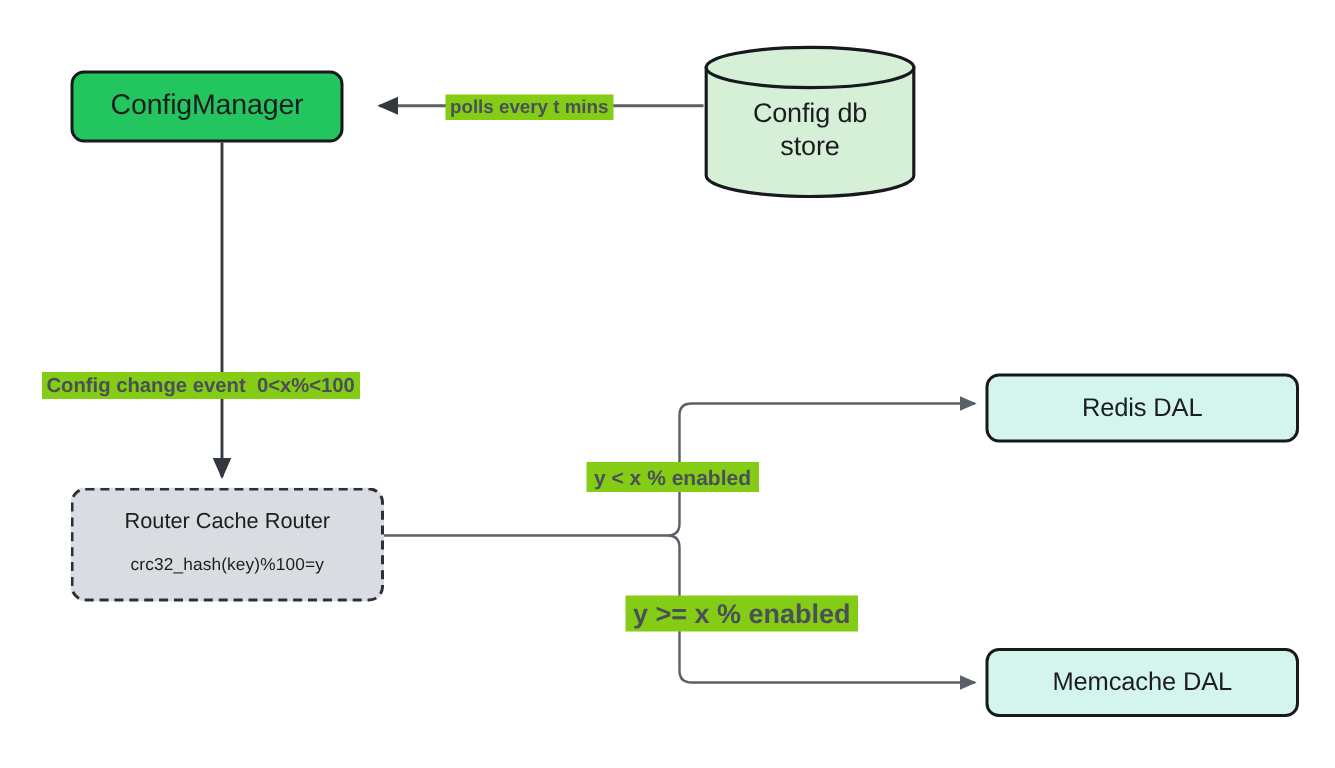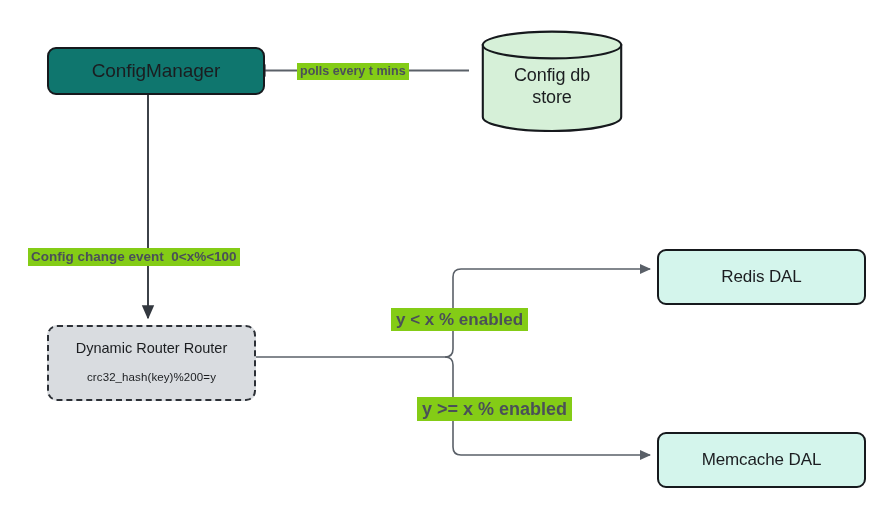--- a/index.html
+++ b/index.html
@@ -47,36 +47,35 @@
   .node-label {
     color: #1b1d20;
     line-height: 1.22;
     white-space: pre-line;
   }
 
   
   #node-config-manager {
     left: 47px;
     top: 47px;
-    width: 218px;
+    width: 182px;
     height: 48px;
-    background: #0f766e;
+    background: #22c55e;
   }
   #node-config-manager .node-label {
     font-size: 19px;
     letter-spacing: -0.1px;
   }
 
   
   #node-config-db-store {
     left: 469px;
     top: 30px;
     width: 142px;
     height: 102px;
-    margin-left: 12px;
   }
   .cylinder-shape {
     position: absolute;
     left: 0;
     top: 0;
     width: 100%;
     height: 100%;
   }
   #node-config-db-store .node-label {
     position: relative;
@@ -104,21 +103,21 @@
     font-size: 11.5px;
     color: #1b1d20;
     margin-top: 13px;
     letter-spacing: 0.1px;
   }
 
   
   .node-dal {
     background: #d4f5ec;
     width: 209px;
-    height: 56px;
+    height: 46px;
   }
   .node-dal .node-label {
     font-size: 17px;
     letter-spacing: -0.1px;
   }
   #node-redis-dal {
     left: 657px;
     top: 249px;
   }
   #node-memcache-dal {
@@ -144,21 +143,21 @@
   #edge-label-config-change {
     left: 28px;
     top: 200px;
     font-size: 13.5px;
     padding: 2px 3px;
     margin-top: 48px;
   }
   #edge-label-branch-low {
     left: 391px;
     top: 308px;
-    font-size: 17px;
+    font-size: 14px;
     padding: 3px 5px;
   }
   #edge-label-branch-high {
     left: 389px;
     top: 397px;
     font-size: 18px;
     padding: 3px 5px;
     margin-left: 28px;
   }
 </style>
@@ -195,22 +194,22 @@
   <div class="node" id="node-config-db-store">
     <svg class="cylinder-shape" viewBox="0 0 142 102" width="142" height="102" xmlns="http://www.w3.org/2000/svg" preserveAspectRatio="none">
       <path d="M 1.8 15 L 1.8 87 A 69.2 14 0 0 0 140.2 87 L 140.2 15 Z" fill="#d6f0d8" stroke="#16191d" stroke-width="2.1"></path>
       <ellipse cx="71" cy="15" rx="69.2" ry="13.4" fill="#d6f0d8" stroke="#16191d" stroke-width="2.1"></ellipse>
     </svg>
     <div class="node-label">Config db
 store</div>
   </div>
 
   <div class="node" id="node-dynamic-cache-router">
-    <div class="node-label">Dynamic Router Router</div>
-    <div class="node-sublabel">crc32_hash(key)%200=y</div>
+    <div class="node-label">Router Cache Router</div>
+    <div class="node-sublabel">crc32_hash(key)%100=y</div>
   </div>
 
   <div class="node node-rect node-dal" id="node-redis-dal">
     <div class="node-label">Redis DAL</div>
   </div>
 
   <div class="node node-rect node-dal" id="node-memcache-dal">
     <div class="node-label">Memcache DAL</div>
   </div>
 

